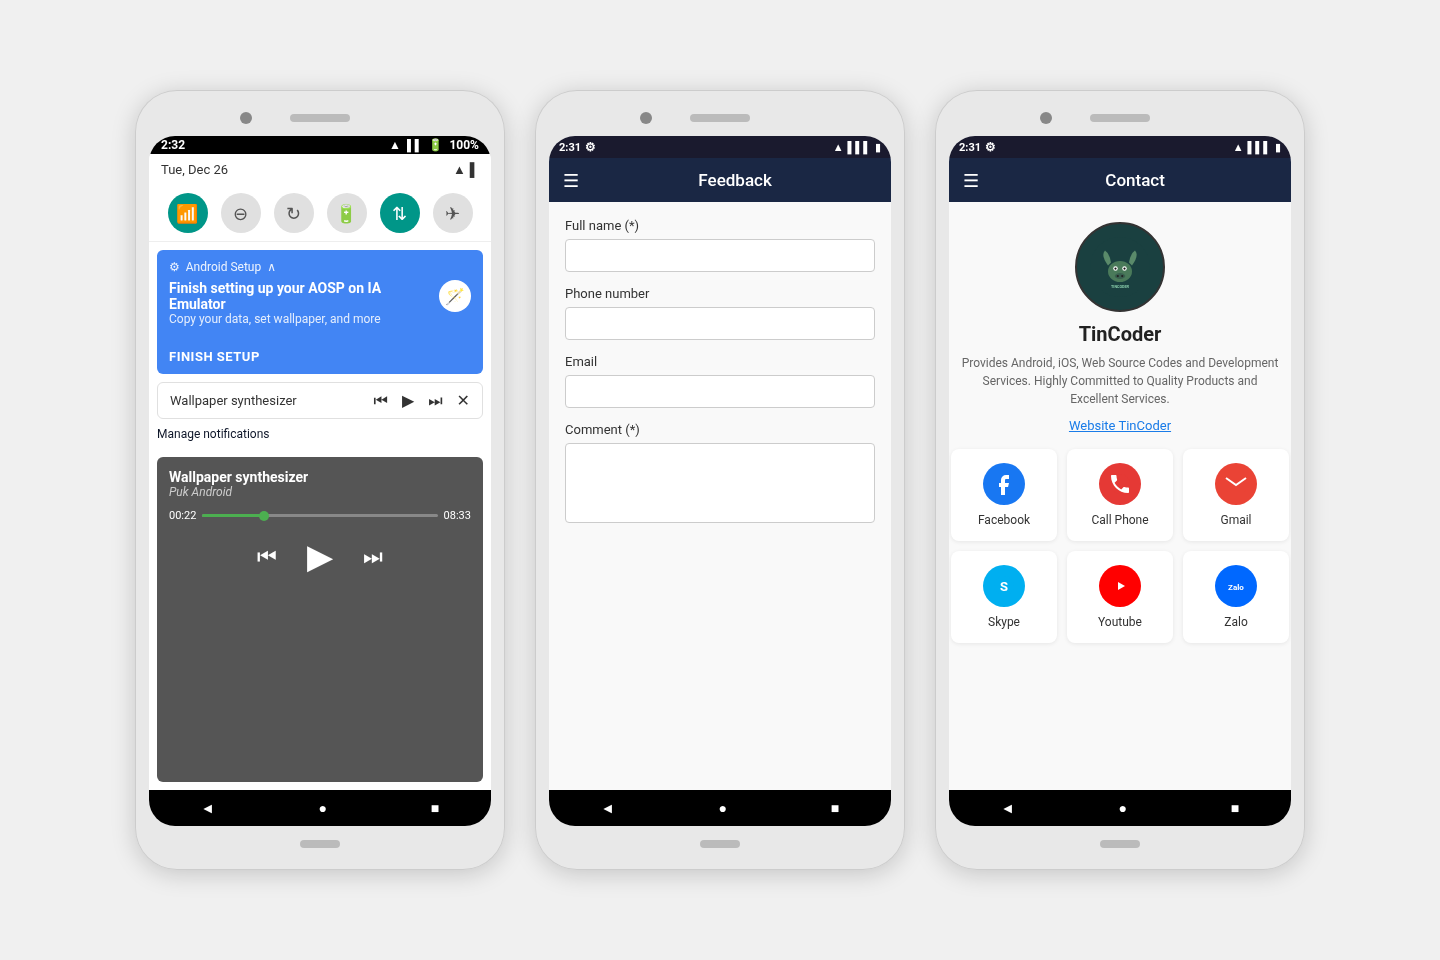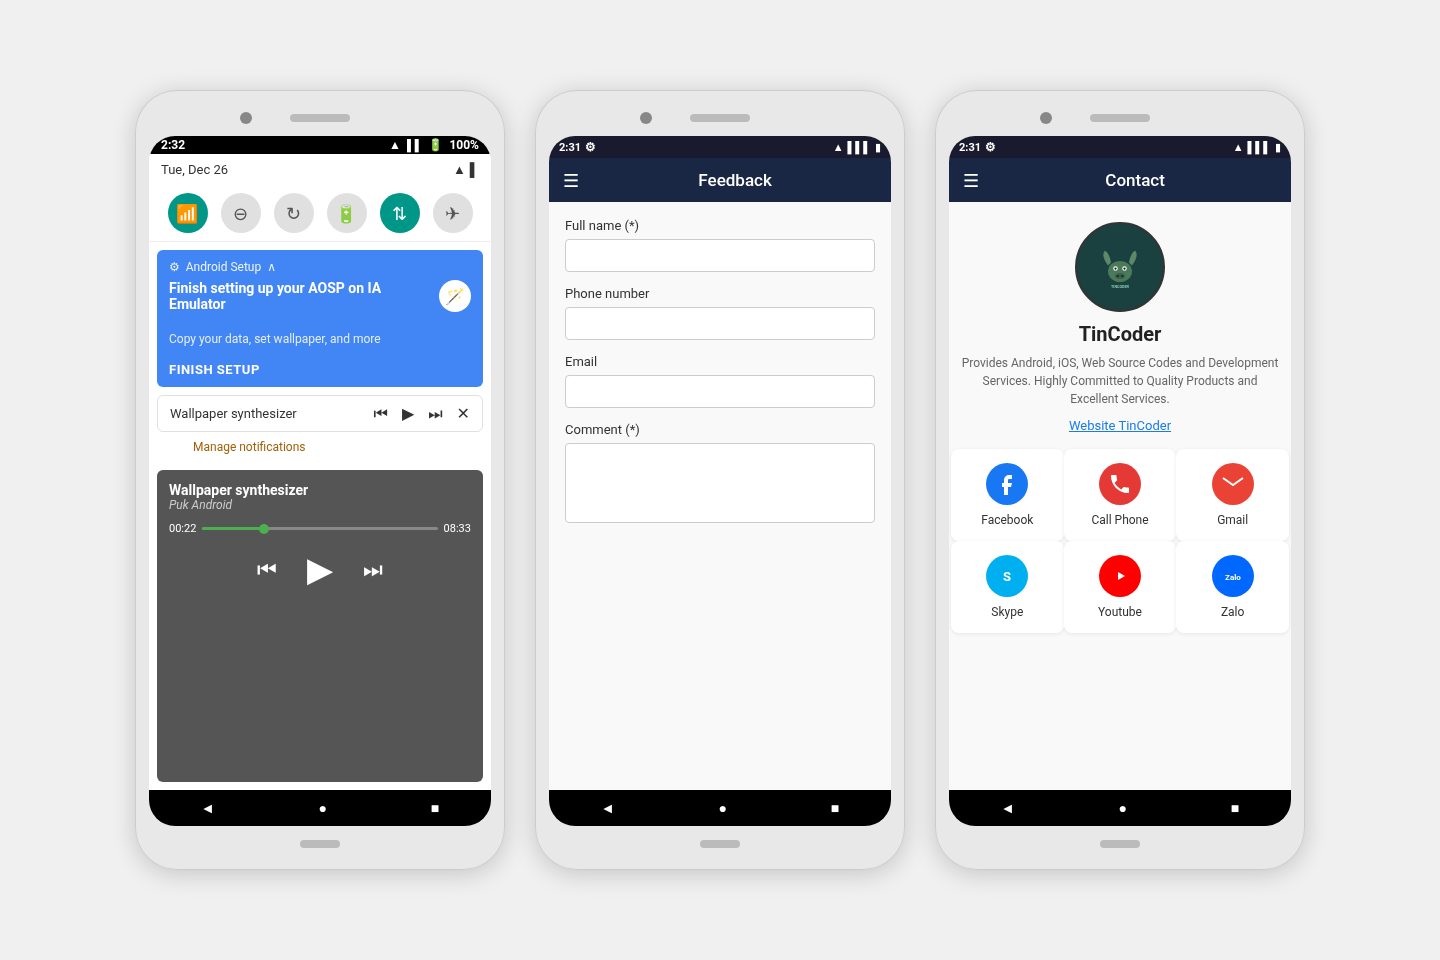--- a/index.html
+++ b/index.html
@@ -178,24 +178,24 @@
       gap: 6px;
       font-size: 12px;
       margin-bottom: 6px;
       opacity: 0.9;
     }
     .setup-card-body {
       display: flex;
       justify-content: space-between;
       align-items: flex-start;
     }
-    .setup-card-text h4 { font-size: 14px; font-weight: bold; margin-bottom: 20px; }
+    .setup-card-text h4 { font-size: 14px; font-weight: bold; margin-bottom: 0; }
     .setup-card-text p { font-size: 12px; opacity: 0.85; }
     .setup-card-finish {
-      margin-top: 16px;
+      margin-top: 23px;
       font-size: 13px;
       font-weight: bold;
       letter-spacing: 0.5px;
     }
     .magic-icon {
       width: 32px;
       height: 32px;
       border-radius: 50%;
       background: white;
       display: flex;
@@ -213,22 +213,21 @@
       justify-content: space-between;
       font-size: 13px;
       color: #333;
       border: 1px solid #e0e0e0;
     }
     .music-controls { display: flex; gap: 14px; align-items: center; }
     .music-ctrl { font-size: 16px; color: #333; cursor: pointer; }
     .manage-notif {
       padding: 8px 8px;
       font-size: 12px;
-      color: #a16207;
-      margin-left: 36px;
+      color: #0f172a;
     }
     .music-player-full {
       background: #555;
       margin: 8px;
       border-radius: 6px;
       padding: 12px;
       color: white;
       flex: 1;
     }
     .music-player-title { font-weight: bold; font-size: 14px; }
@@ -352,20 +351,21 @@
     .contact-website {
       font-size: 13px;
       color: #1a7ce8;
       text-decoration: underline;
       margin-bottom: 16px;
       cursor: pointer;
     }
     .contact-grid {
       display: grid;
       grid-template-columns: 1fr 1fr 1fr;
+      gap: 10px;
       width: 100%;
     }
     .contact-item {
       background: white;
       border-radius: 8px;
       padding: 14px 8px;
       display: flex;
       flex-direction: column;
       align-items: center;
       gap: 8px;

